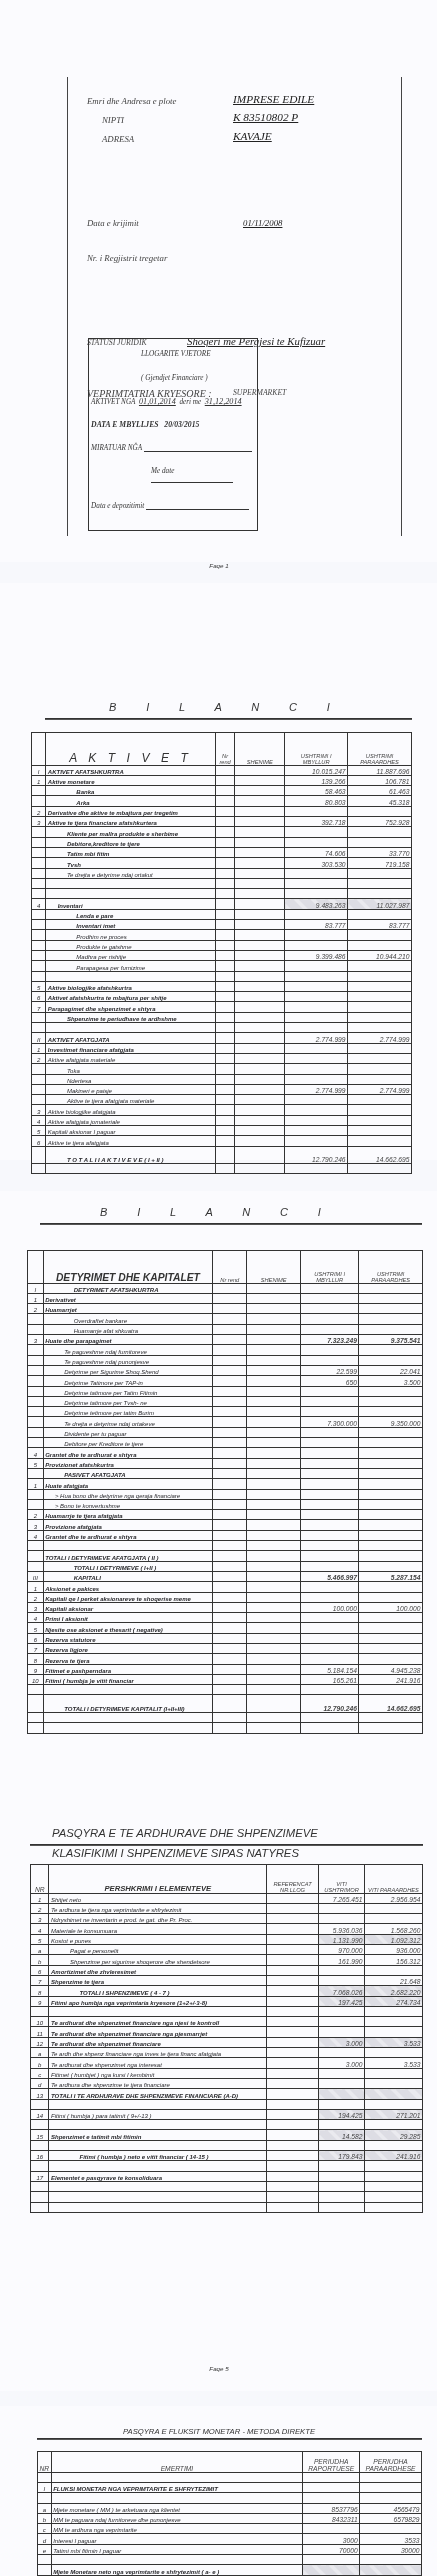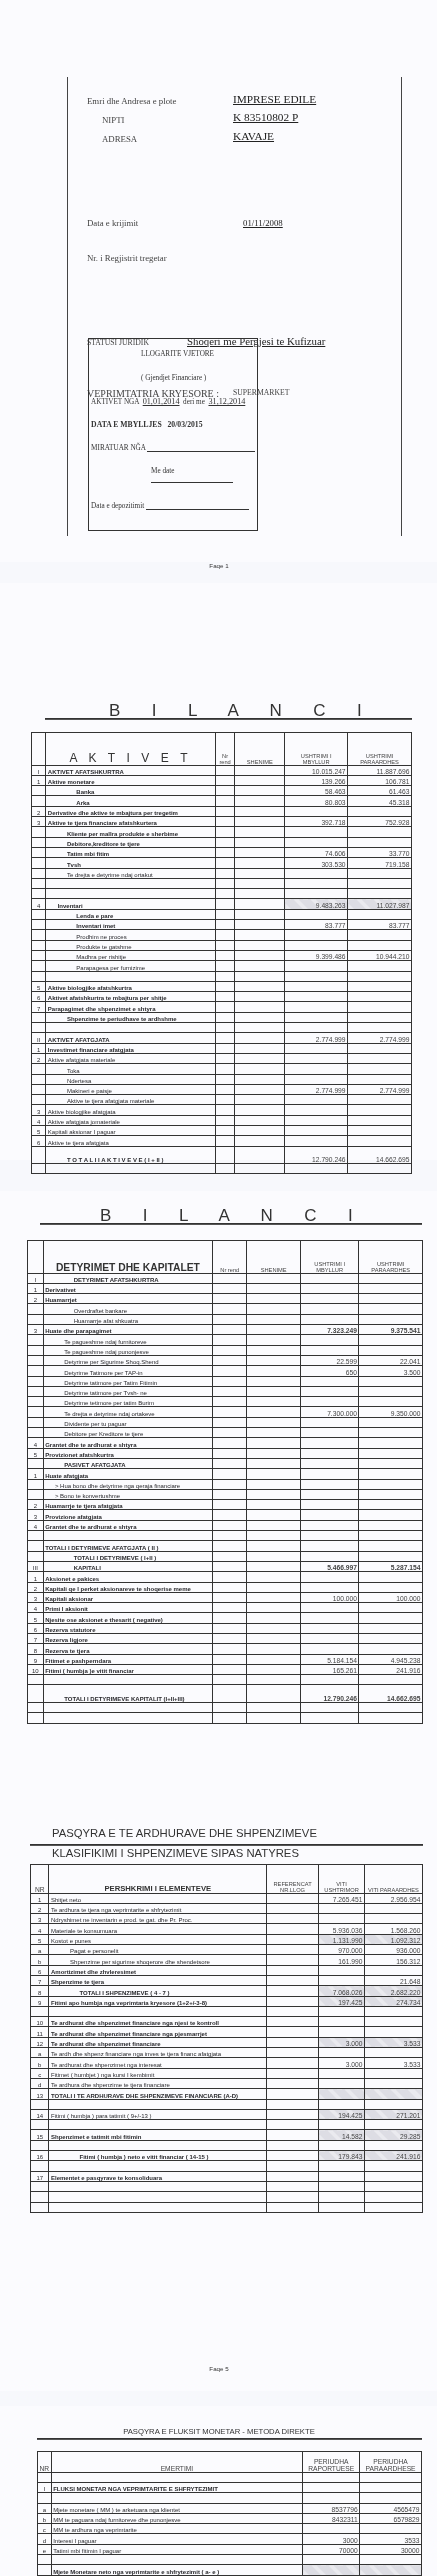--- a/index.html
+++ b/index.html
@@ -1,32 +1,32 @@
 <!DOCTYPE html>
 <html style="font-size:8.2px"><head>
 <meta charset="utf-8">
 <style>
   * { box-sizing: border-box; margin: 0; padding: 0; }
   body { width: 438px; background: #f7f8fc; font-family: "Liberation Sans", sans-serif; color: #2a2a2e; }
-  .page { position: relative; width: 438px; background: #fbfbfe; }
+  .page { position: relative; width: 438px; background: #fbfbfe; font-style: italic; }
   .faqe { text-align: center; font-size: 6.2px; color: #333; }
 
   
   .cover { height: 562px; }
   .cover-frame { position: absolute; left: 67px; top: 77px; width: 335px; height: 459px; border-left: 0.5px solid #444; border-right: 0.5px solid #444; }
   .cover-row { position: absolute; font-family: "Liberation Serif", serif; color: #444; }
   .cover-row .lbl { font-size: 8.8px; }
   .cover-row .val { font-size: 11.3px; text-decoration: underline; color: #222; }
   .box { position: absolute; left: 88px; top: 338px; width: 201px; height: 191px; border: 0.5px solid #333; font-family: "Liberation Serif", serif; color: #333; }
   .box .line { position: absolute; left: 2.1px; font-size: 7.2px; }
   .box .ul { text-decoration: underline; font-size: 8.2px; }
   .blank-line { display: inline-block; border-bottom: 0.5px solid #333; vertical-align: bottom; }
 
   
-  .title-spaced { position: absolute; font-size: 17px; letter-spacing: 13.4px; color: #333; font-weight: normal; }
+  .title-spaced { position: absolute; font-size: 11px; letter-spacing: 13.4px; color: #333; font-weight: normal; }
   .dbl-rule { position: absolute; height: 2.1px; border-top: 1px solid #333; border-bottom: 0.5px solid #555; }
   table.fin { position: absolute; border-collapse: collapse; font-size: 6px; }
   table.fin td, table.fin th { border: 0.5px solid #333; padding: 0 1.5px; height: 10.3px; vertical-align: bottom; }
   table.fin th { font-weight: normal; font-size: 5.7px; color: #444; text-align: center; }
   td.num { text-align: right; font-size: 6.7px; color: #444; }
   td.nr { text-align: center; }
   .b { font-weight: bold; }
   .ind1 { padding-left: 11.3px !important; }
   .ind2 { padding-left: 20.6px !important; }
   .ind3 { padding-left: 30px !important; }
@@ -417,21 +417,21 @@
           <td class="num"></td>
           <td class="num"></td>
         </tr>
       </tbody>
   </table>
 </div>
 
 <div class="page" style="height:592px;margin-top:31px;">
   <div class="title-spaced" style="left:100px;top:15.5px;">B I L A N C I</div>
   <div class="dbl-rule" style="left:40px;width:382px;top:32px;"></div>
-  <table class="fin" style="left:27px;top:49px;width:396px;">
+  <table class="fin" style="left:27px;top:59px;width:396px;">
     <colgroup>
         <col style="width:15.5px">
         <col style="width:168px">
         <col style="width:34px">
         <col style="width:53px">
         <col style="width:58px">
         <col style="width:63px">
       </colgroup>
     <thead>
       <tr style="height:33px;">

